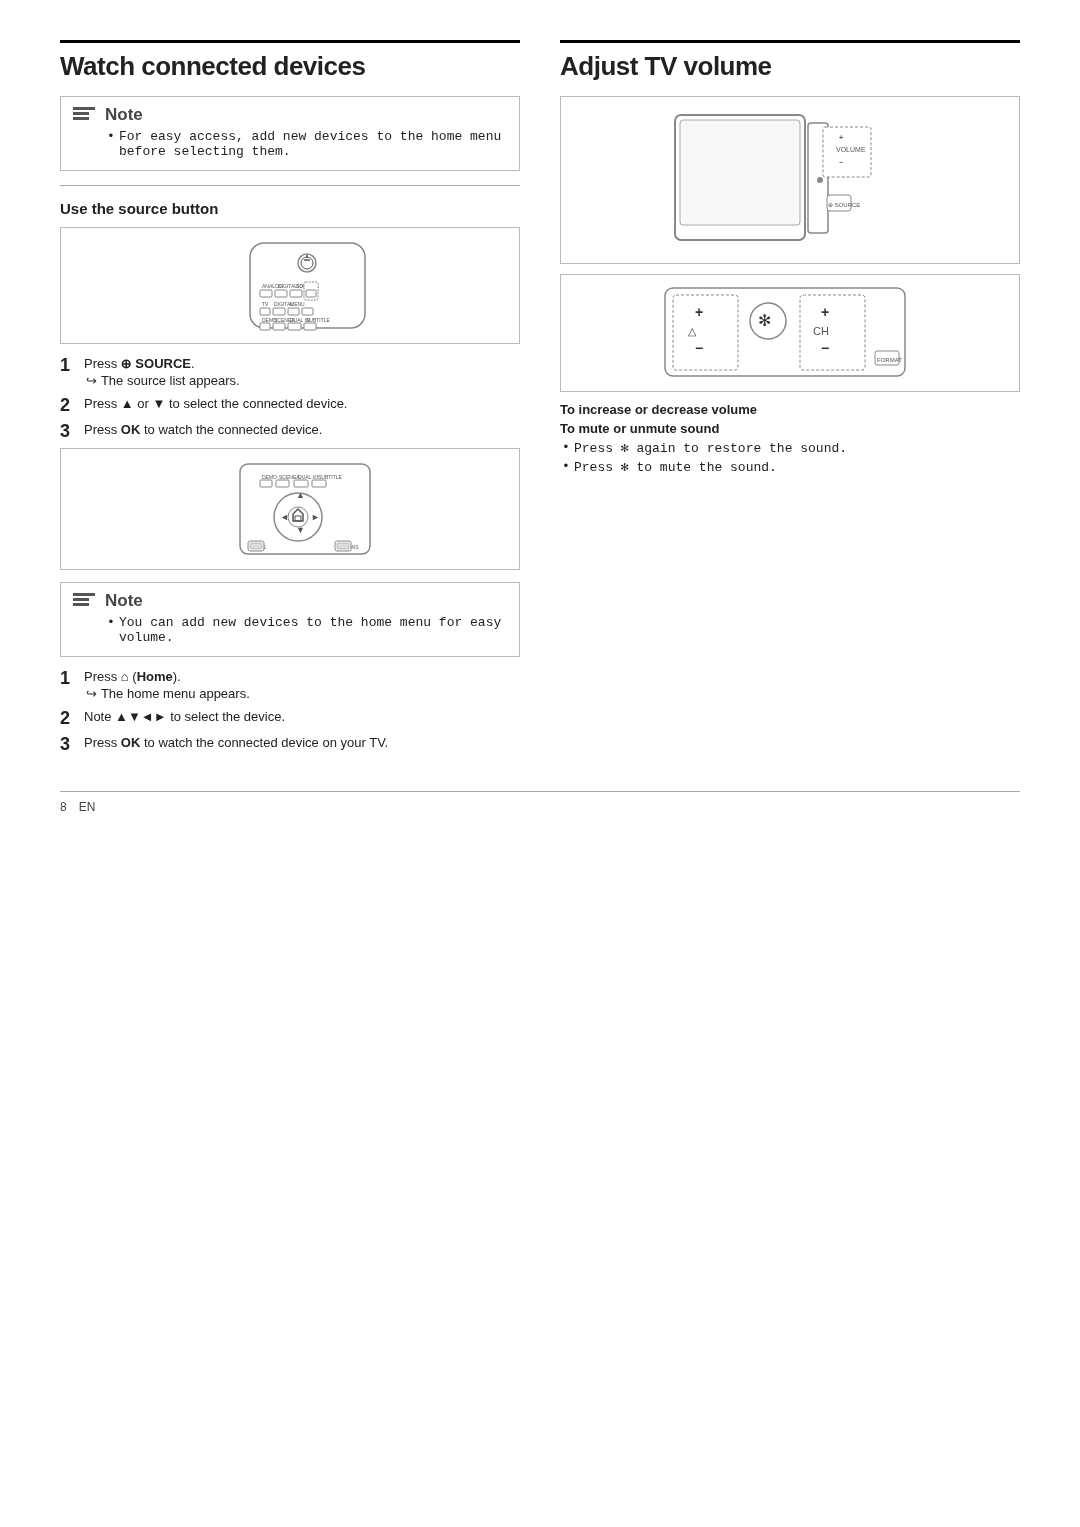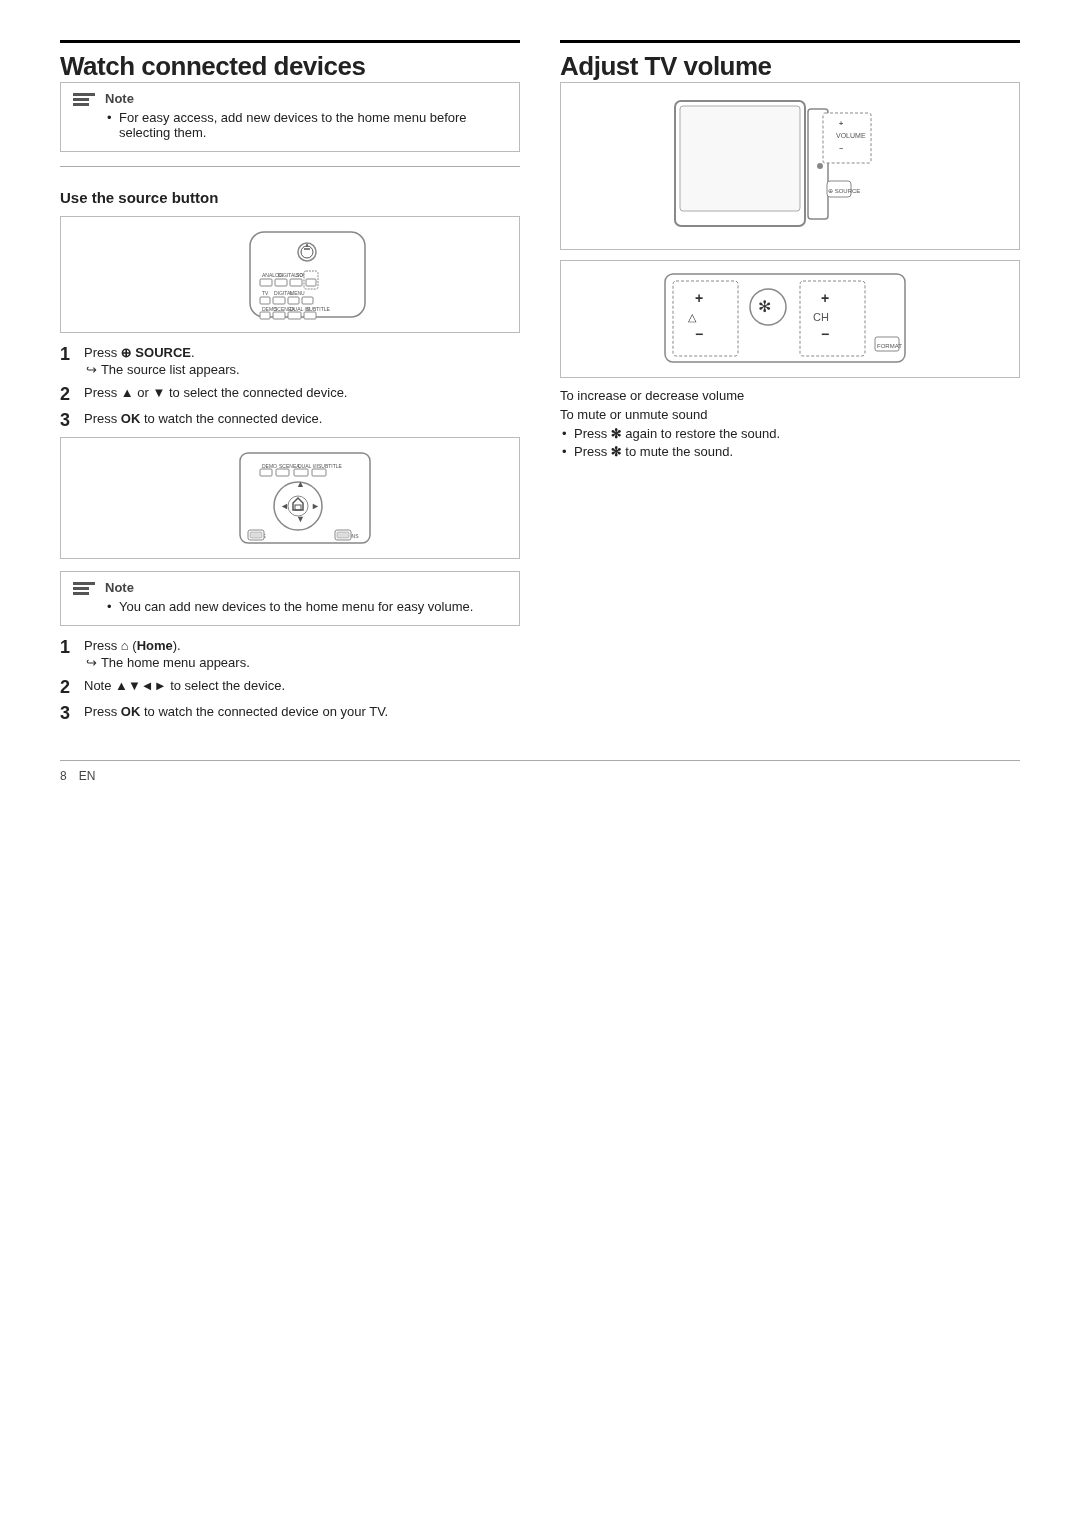--- a/index.html
+++ b/index.html
@@ -23,27 +23,28 @@
     }
     .right-col {
       flex: 1;
       min-width: 0;
     }
     h1.section-title {
       font-size: 26px;
       font-weight: bold;
       border-top: 3px solid #000;
       padding-top: 8px;
+      margin-bottom: 14px;
       letter-spacing: -0.5px;
     }
     h2.subsection-title {
       font-size: 15px;
       font-weight: bold;
       border-top: 1.5px solid #aaa;
-      padding-top: 22px;
+      padding-top: 14px;
       margin-bottom: 10px;
       margin-top: 14px;
     }
     .note-box {
       border: 1.5px solid #bbb;
       padding: 8px 12px;
       margin-bottom: 12px;
       display: flex;
       align-items: flex-start;
       gap: 10px;
@@ -59,28 +60,29 @@
       display: block;
       background: #555;
       height: 3px;
       width: 22px;
     }
     .note-icon span:first-child { width: 22px; }
     .note-icon span:nth-child(2) { width: 16px; }
     .note-icon span:nth-child(3) { width: 16px; }
     .note-content { flex: 1; }
     .note-label {
-      font-size: 13px;
+      font-size: 17px;
       font-weight: bold;
       color: #444;
       margin-bottom: 4px;
     }
     .bullet-list {
       list-style: none;
       padding: 0;
+      font-family: Liberation Mono, monospace;
     }
     .bullet-list li {
       padding-left: 14px;
       position: relative;
       margin-bottom: 3px;
       font-size: 13px;
     }
     .bullet-list li::before {
       content: '•';
       position: absolute;
@@ -141,21 +143,21 @@
     .right-section-content { margin-top: 0; }
     .volume-diagram-box {
       border: 1px solid #bbb;
       padding: 8px;
       margin-bottom: 10px;
       display: flex;
       align-items: center;
       justify-content: center;
     }
     .bold-heading {
-      font-weight: normal;
+      font-weight: bold;
       font-size: 13px;
       margin-bottom: 4px;
     }
   </style>
 </head>
 <body>
 
 <div class="page-layout">
 
   <div class="left-col">

